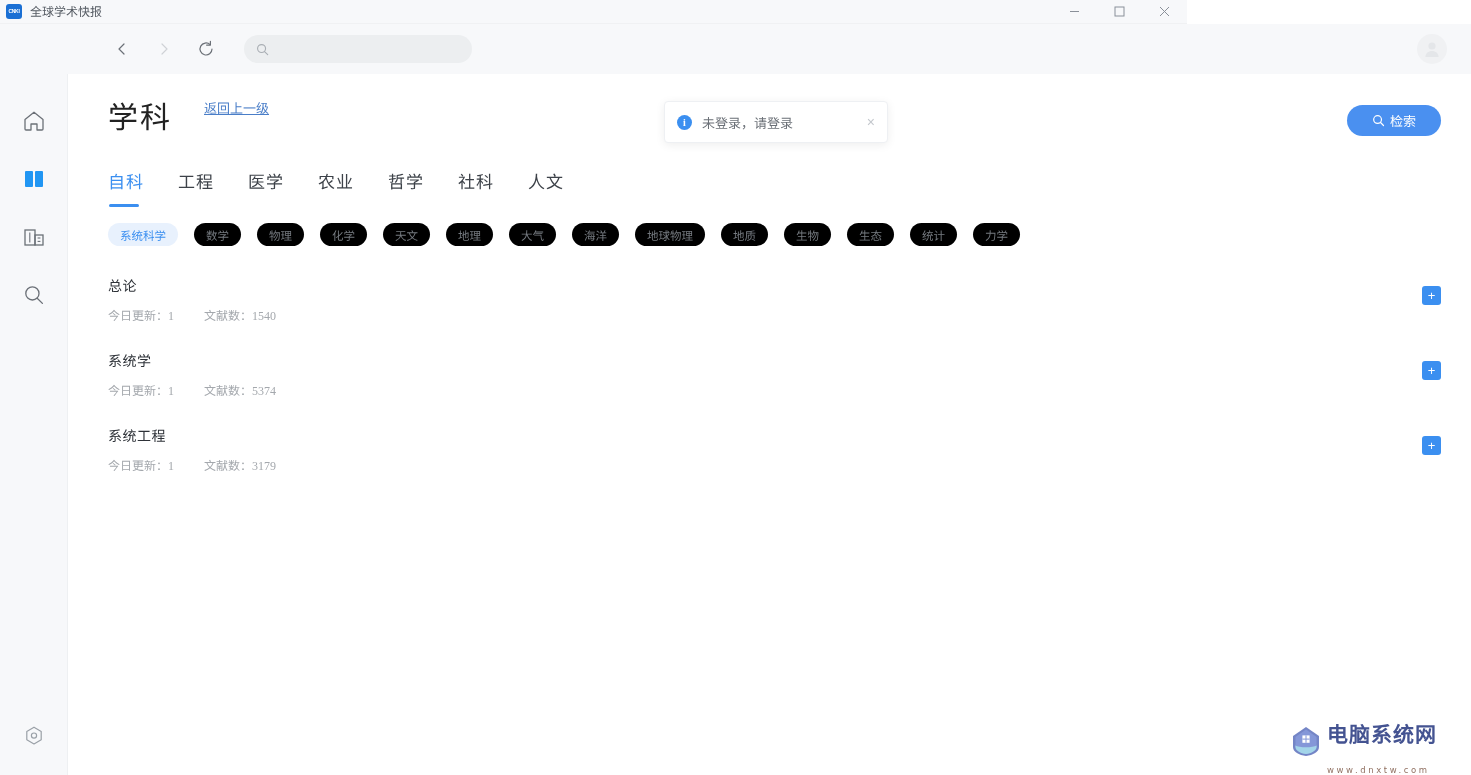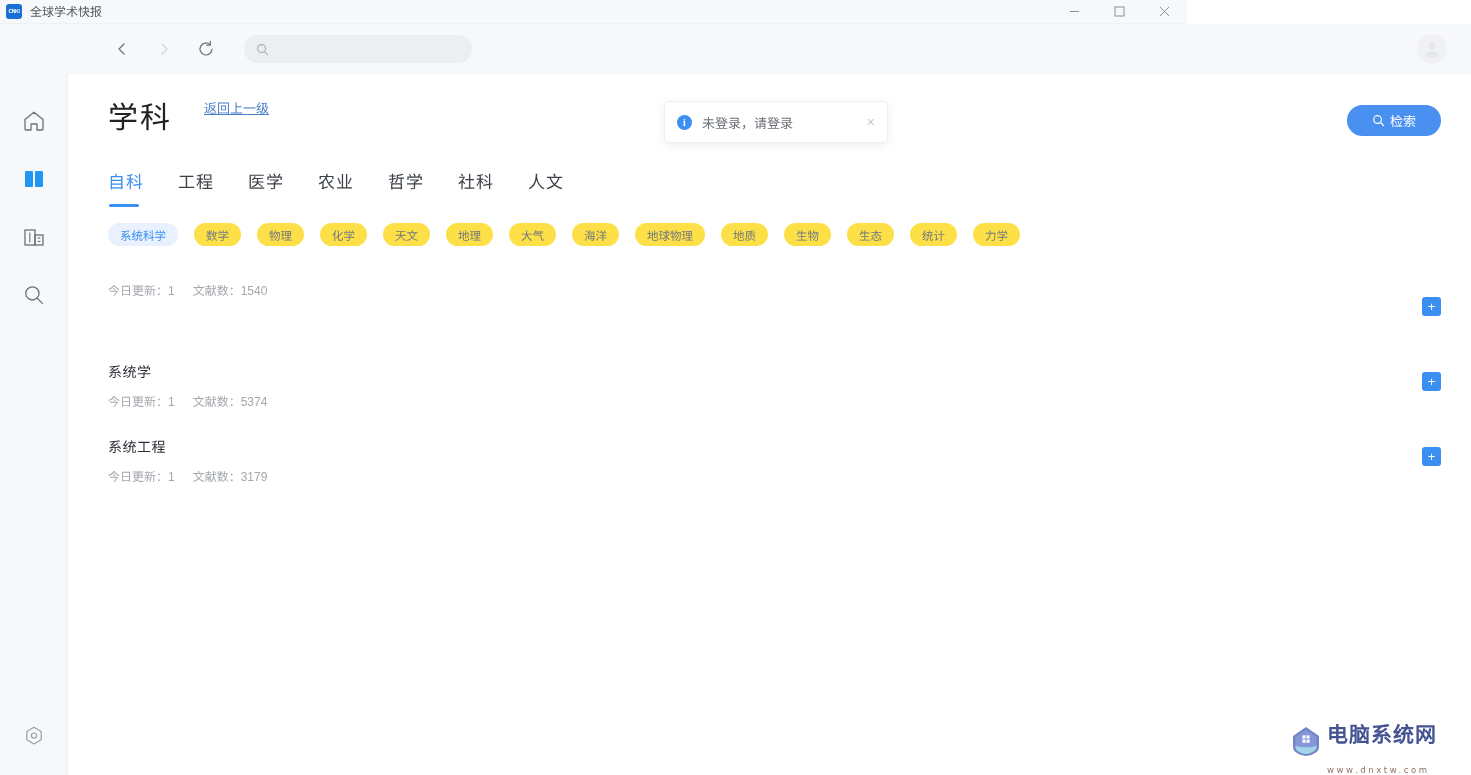--- a/index.html
+++ b/index.html
@@ -269,21 +269,21 @@
   .chips {
     position: absolute;
     top: 149px; left: 40px;
     display: flex;
     align-items: center;
   }
   .chip {
     height: 23px;
     padding: 0 12px;
     border-radius: 12px;
-    background: #fde047;
+    background: #000000;
     color: #74797f;
     font-size: 11.5px;
     display: flex;
     align-items: center;
     justify-content: center;
     margin-right: 16px;
     white-space: nowrap;
   }
   .chip.active {
     background: #e8f1fd;
@@ -306,21 +306,22 @@
     color: #2e3238;
     padding-top: 5px;
     letter-spacing: 0.5px;
   }
   .li-meta {
     margin-top: 11px;
     font-size: 12px;
     color: #a4a8ad;
     display: flex;
     align-items: center;
-    gap: 18px;
+    gap: 30px;
+    font-family: Liberation Serif, serif;
   }
   .li-meta span { white-space: nowrap; }
   .add-btn {
     position: absolute;
     right: 30px; top: 16px;
     width: 19px; height: 19px;
     border-radius: 3px;
     background: #3b8ff0;
     color: #ffffff;
     font-size: 13px;
@@ -504,20 +505,21 @@
         <div class="chip">地球物理</div>
         <div class="chip">地质</div>
         <div class="chip">生物</div>
         <div class="chip">生态</div>
         <div class="chip">统计</div>
         <div class="chip">力学</div>
       </div>
 
     <div class="list" id="list">
         <div class="list-item">
+          <div class="li-title">总论</div>
           <div class="li-meta">
             <span>今日更新：1</span>
             <span>文献数：1540</span>
           </div>
           <button class="add-btn">+</button>
         </div>
         <div class="list-item">
           <div class="li-title">系统学</div>
           <div class="li-meta">
             <span>今日更新：1</span>

